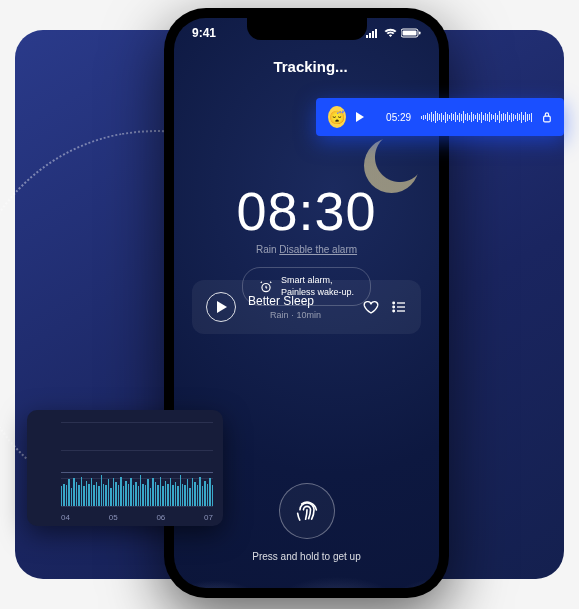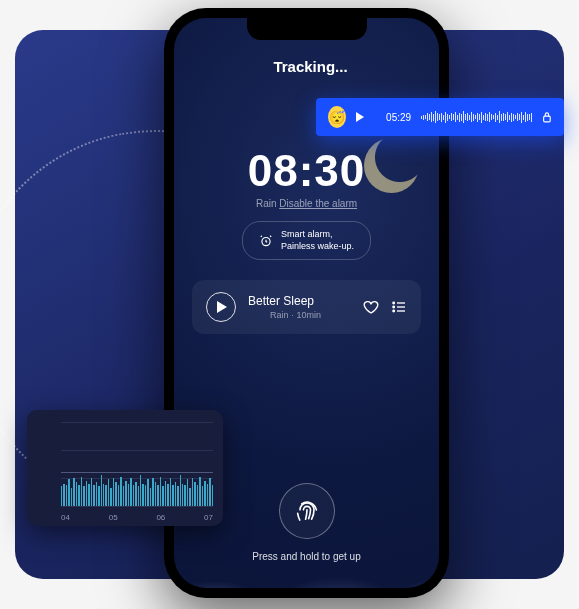--- a/index.html
+++ b/index.html
@@ -77,21 +77,21 @@
     text-align: center;
   }
   .title { font-size: 15px; font-weight: 600; }
   .subtitle { font-size: 10px; opacity: 0.7; margin-top: 4px; }
   .subtitle .val { color: #5aa8d8; }
   .clock {
     position: absolute;
     top: 128px; left: 0; right: 0;
     text-align: center;
   }
-  .time { font-size: 44px; font-weight: 700; letter-spacing: 1px; }
+  .time { font-size: 54px; font-weight: 400; letter-spacing: 1px; margin-top: 34px; }
   .alarm-line {
     font-size: 10px; opacity: 0.55; margin-top: 2px;
   }
   .alarm-line .u { text-decoration: underline; }
   .pill {
     display: inline-flex; align-items: center; gap: 8px;
     border: 1px solid rgba(255,255,255,0.22);
     border-radius: 18px;
     padding: 7px 16px;
     margin-top: 12px;
@@ -222,20 +222,39 @@
 <body>
 
 <div class="bg-card">
   <div class="dotted-arc"></div>
 </div>
 
 <div class="phone">
   <div class="screen">
     <div class="notch"></div>
 
+    <div class="status-bar">
+      <span>9:41</span>
+      <div class="status-icons">
+        <svg width="14" height="10" viewBox="0 0 14 10">
+            <rect x="0" y="7" width="2" height="3" fill="#fff"></rect>
+            <rect x="3" y="5" width="2" height="5" fill="#fff"></rect>
+            <rect x="6" y="3" width="2" height="7" fill="#fff"></rect>
+            <rect x="9" y="1" width="2" height="9" fill="#fff"></rect>
+          </svg>
+        <svg width="13" height="10" viewBox="0 0 13 10">
+            <path d="M6.5 9 L4.8 7.3 A2.5 2.5 0 0 1 8.2 7.3 Z M2.5 5 A6 6 0 0 1 10.5 5 L9 6.3 A4 4 0 0 0 4 6.3 Z M0.5 3 A9 9 0 0 1 12.5 3 L11 4.3 A7 7 0 0 0 2 4.3 Z" fill="#fff"></path>
+          </svg>
+        <svg width="20" height="10" viewBox="0 0 20 10">
+            <rect x="0" y="1" width="17" height="8" rx="2" fill="none" stroke="#fff" stroke-width="1"></rect>
+            <rect x="1.5" y="2.5" width="14" height="5" rx="1" fill="#fff"></rect>
+            <rect x="18" y="3.5" width="1.5" height="3" rx="0.7" fill="#fff"></rect>
+          </svg>
+      </div>
+    </div>
 
     <div class="moon"></div>
 
     <div class="header">
       <div class="title">Tracking...</div>
     </div>
 
     <div class="clock">
       <div class="time">08:30</div>
       <div class="alarm-line">

